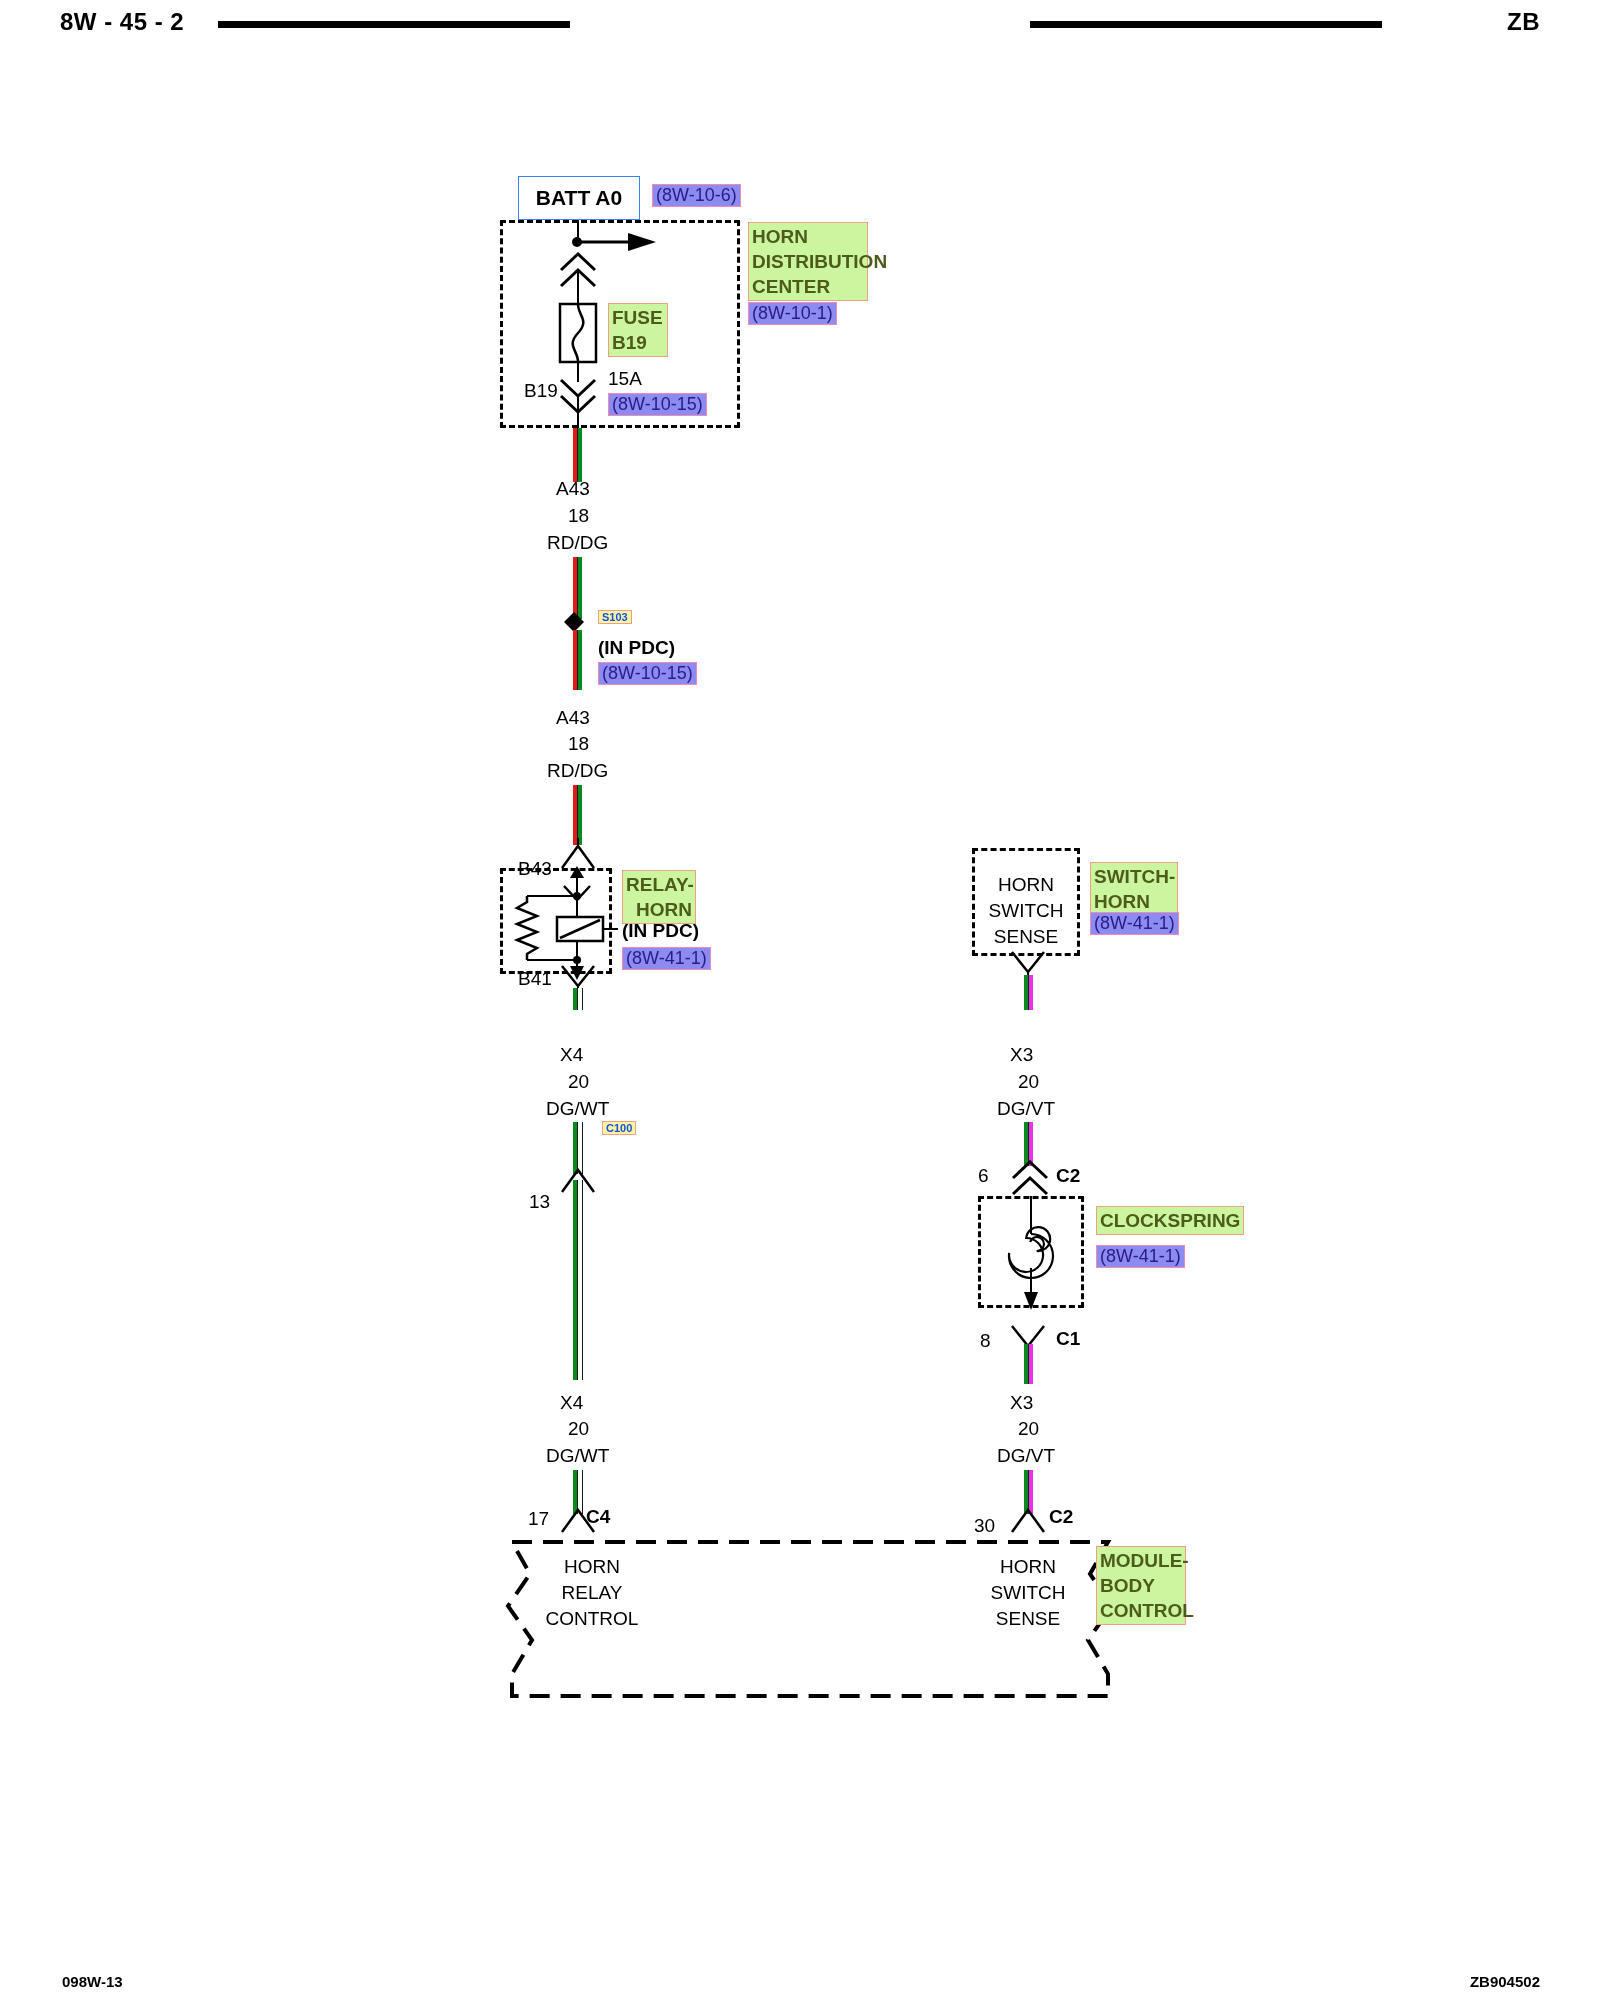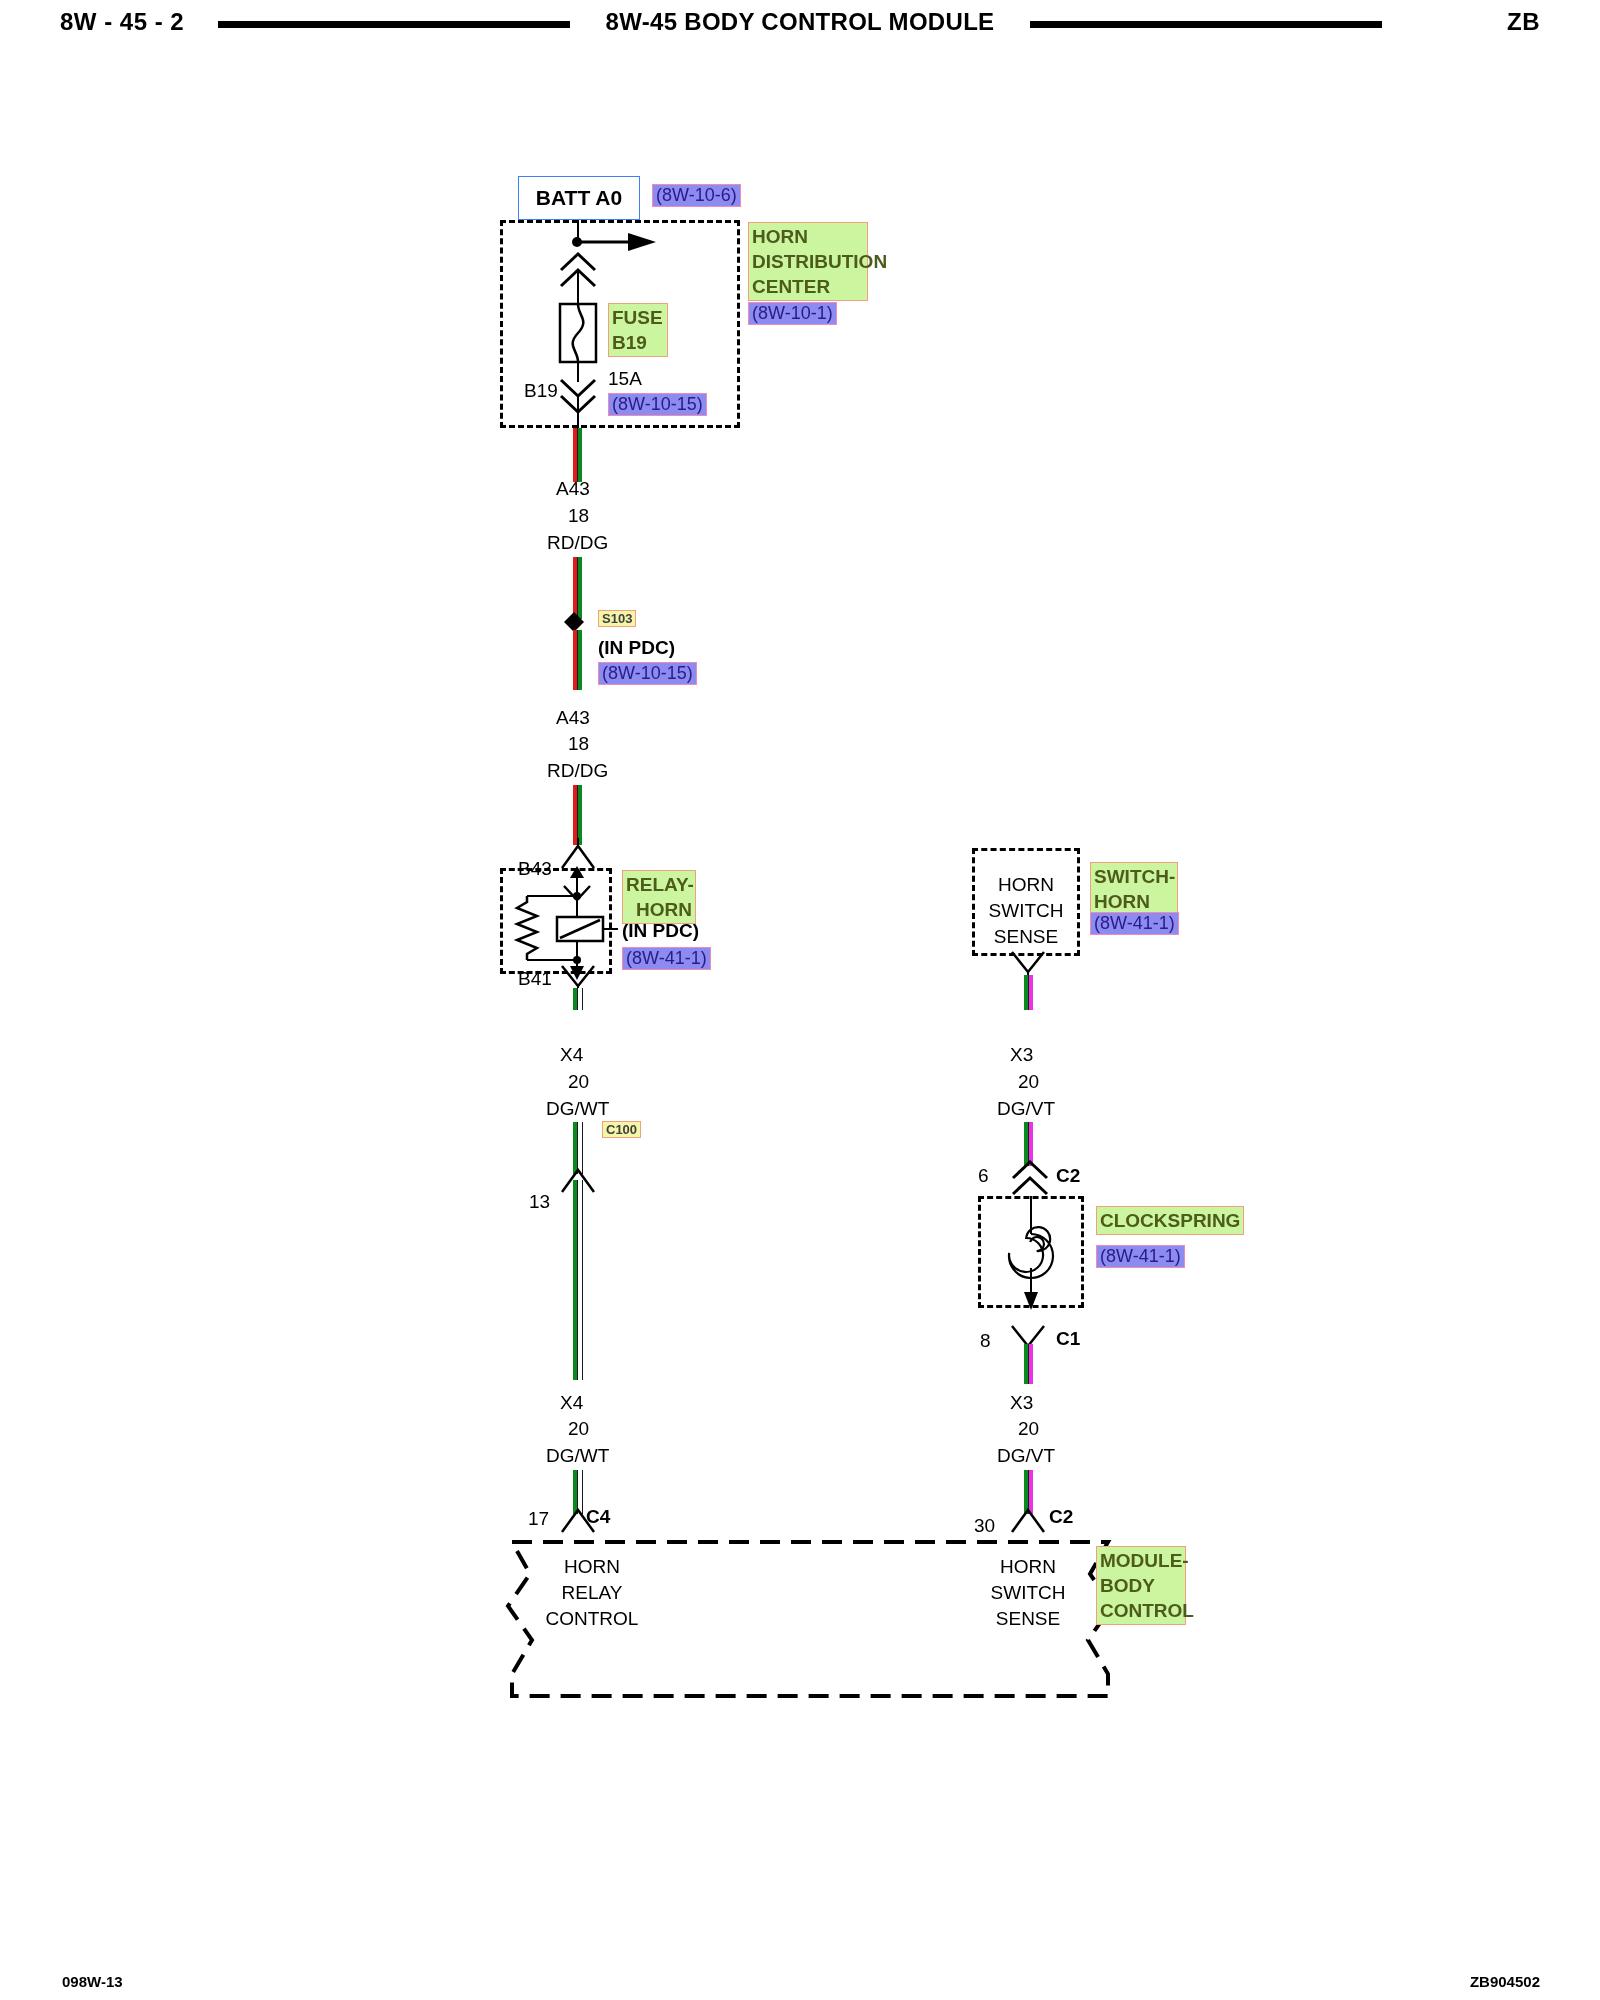--- a/index.html
+++ b/index.html
@@ -24,21 +24,21 @@
 
   
   .lbl{position:absolute;font-size:19px;white-space:nowrap;}
   .lbl-b{position:absolute;font-size:19px;font-weight:bold;white-space:nowrap;}
   .comp-name{position:absolute;background:#ccf5a0;border:1px solid #f0a080;
        color:#4d5c1a;font-weight:bold;font-size:19px;line-height:25px;
        padding:1px 3px;white-space:nowrap;}
   .ref{position:absolute;background:#8b8bf0;border:1px solid #f08ab8;color:#2a1a8a;
        font-size:18px;padding:0 3px;white-space:nowrap;}
   .splice-name{position:absolute;background:#f5f5a8;border:1px solid #f0a080;
-       color:#404040;font-weight:bold;font-size:13px;padding:0 3px;white-space:nowrap;}
+       color:#1d4ed8;font-weight:bold;font-size:11px;padding:0 3px;white-space:nowrap;}
 
   
   .wire{position:absolute;}
   .w-rddg{background:linear-gradient(to right,#e01b1b 0,#e01b1b 45%,#1a1a1a 45%,#1a1a1a 55%,#0a8a1e 55%,#0a8a1e 100%);width:9px;}
   .w-dgwt{background:linear-gradient(to right,#0a8a1e 0,#0a8a1e 45%,#1a1a1a 45%,#1a1a1a 58%,#ffffff 58%,#ffffff 100%);width:9px;border-right:1px solid #1a1a1a;}
   .w-dgvt{background:linear-gradient(to right,#0a8a1e 0,#0a8a1e 45%,#1a1a1a 45%,#1a1a1a 55%,#e832e8 55%,#e832e8 100%);width:9px;}
   .vline{position:absolute;background:#000;width:2px;}
 
   
   .batt-box{position:absolute;border:1px solid #3b82f6;background:#fff;
@@ -53,21 +53,20 @@
   svg{position:absolute;overflow:visible;}
 </style>
 </head>
 <body>
 
 <div class="page">
 
   <div class="header">
     <div class="hdr-left">8W - 45 - 2</div>
     <div class="hdr-rule-l"></div>
-    <div class="hdr-center">8W-45 BODY CONTROL MODULE</div>
     <div class="hdr-rule-r"></div>
     <div class="hdr-right">ZB</div>
   </div>
 
   <div class="batt-box" style="left:518px;top:176px;width:120px;height:42px;">
     <span>BATT A0</span>
   </div>
   <div class="ref" style="left:652px;top:184px;">(8W-10-6)</div>
 
   <div class="dash-box" style="left:500px;top:220px;width:240px;height:208px;"></div>

